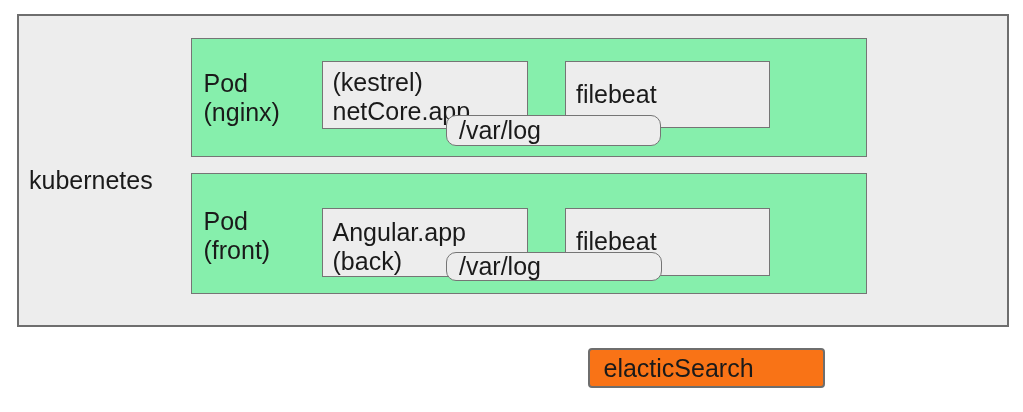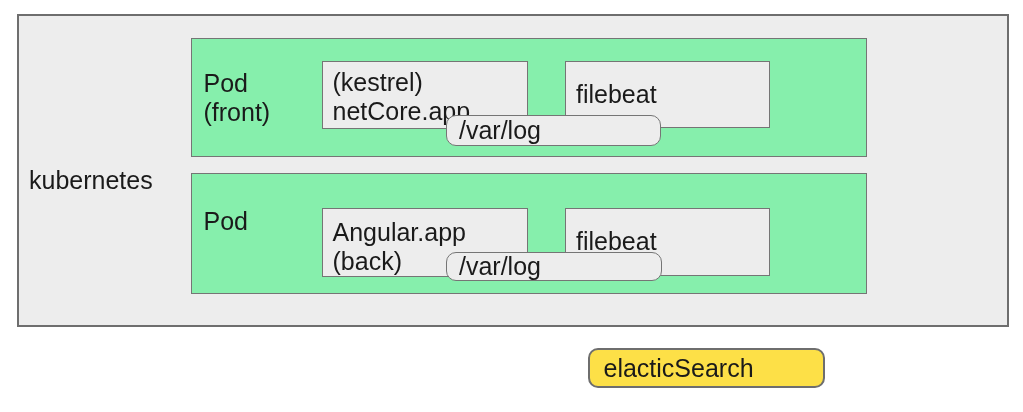--- a/index.html
+++ b/index.html
@@ -71,23 +71,23 @@
     border-width: 1.5px;
     background: #ededed;
   }
   .varlog-back-box  { top: 75.5px; width: 215px; height: 31px; }
   .varlog-front-box { top: 77.5px; width: 216px; height: 29px; }
 
   .service-box {
     position: absolute;
     top: 348px;
     height: 40px;
-    background: #fde047;
+    background: #f97316;
     border: 2px solid #6e6e6e;
-    border-radius: 10px;
+    border-radius: 4px;
     display: flex;
     align-items: center;
     padding-left: 13.5px;
   }
   .elasticsearch-box { left: 588px; width: 237px; }
   .kibana-box        { left: 850px; width: 160px; }
 
   .txt { white-space: nowrap; }
 </style>
 </head>
@@ -95,40 +95,41 @@
 
 <div class="canvas">
 
   <div class="box outer-box">
 
     <div class="label kubernetes-label">kubernetes</div>
 
     <div class="box pod-box pod-back-box">
       <div class="label pod-back-label">
         <span>Pod</span>
-        <span>(front)</span>
+        <span>(nginx)</span>
       </div>
 
       <div class="box app-box netcore-box">
         <span>(kestrel)</span>
         <span>netCore.app</span>
       </div>
 
       <div class="box filebeat-box filebeat-back-box">
         <span class="txt">filebeat</span>
       </div>
 
       <div class="box varlog-box varlog-back-box">
         <span class="txt">/var/log</span>
       </div>
     </div>
 
     <div class="box pod-box pod-front-box">
       <div class="label pod-front-label">
         <span>Pod</span>
+        <span>(front)</span>
       </div>
 
       <div class="box app-box angular-box">
         <span>Angular.app</span>
         <span>(back)</span>
       </div>
 
       <div class="box filebeat-box filebeat-front-box">
         <span class="txt">filebeat</span>
       </div>

